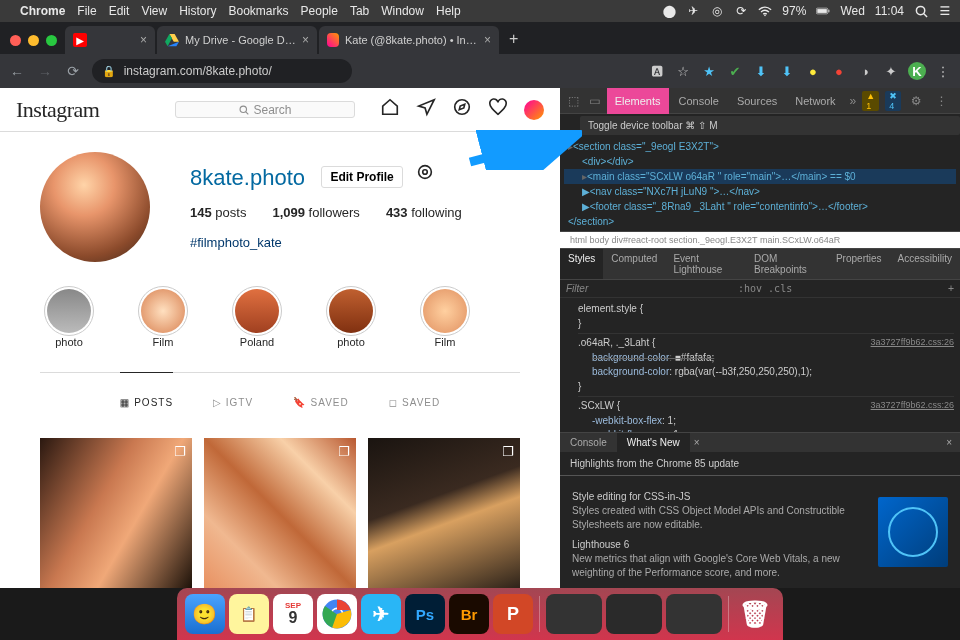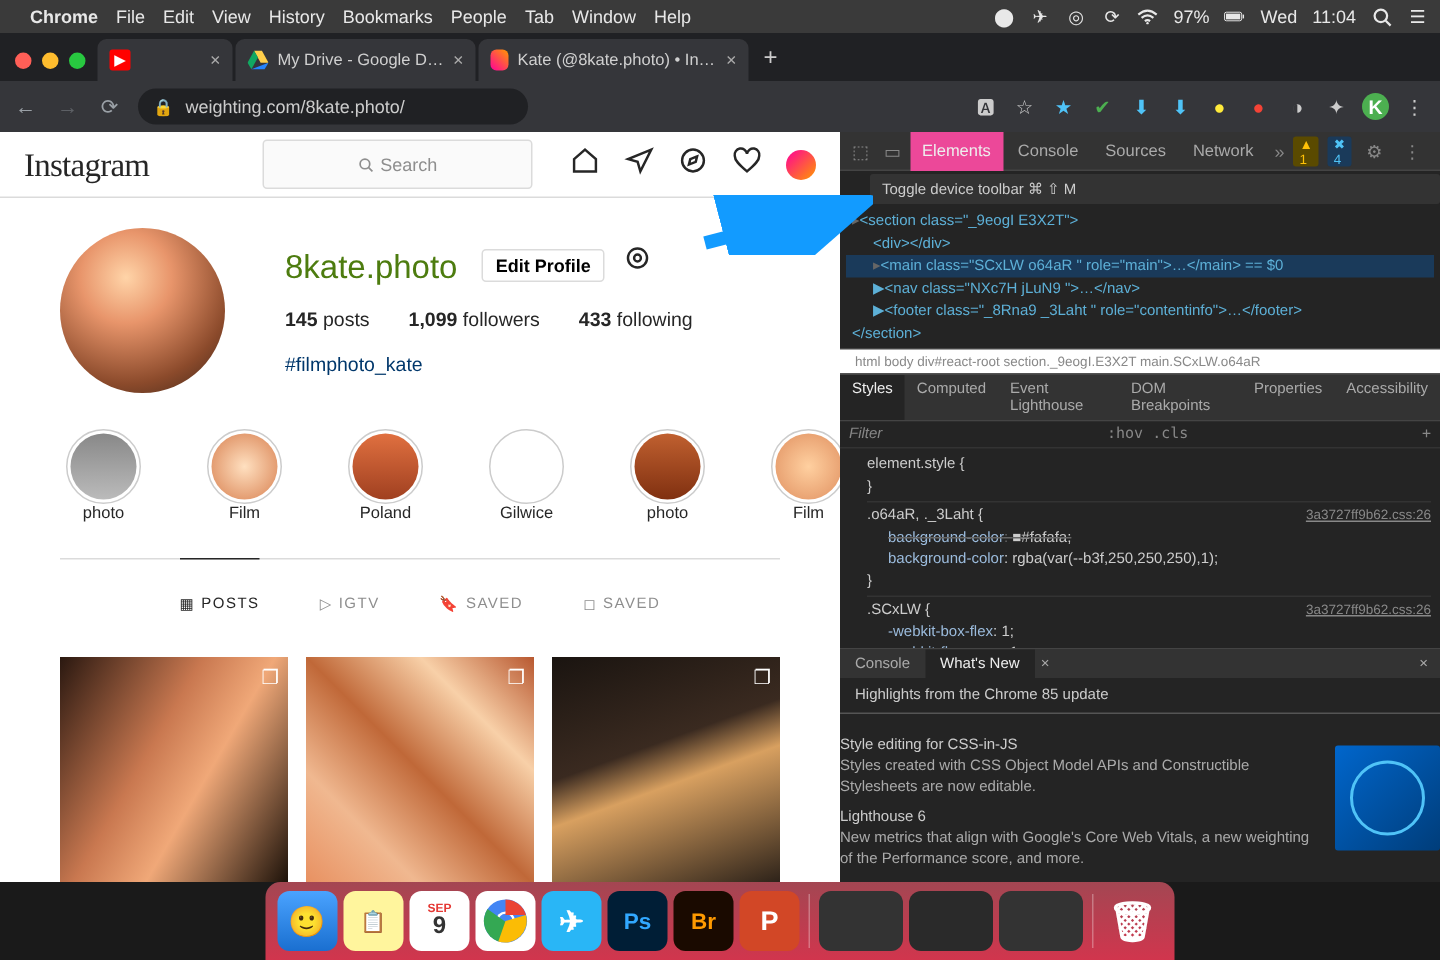--- a/index.html
+++ b/index.html
@@ -35,27 +35,27 @@
 .ext-k { background:#4caf50; color:#fff; width:18px; height:18px; border-radius:50%; font-size:10px; font-weight:600; }
 .ext-blue { color:#4fc3f7; } .ext-green { color:#4caf50; } .ext-red { color:#f44336; } .ext-yellow { color:#ffeb3b; } .ext-grey{color:#ccc;}
 
 
 .workspace { display:flex; height: calc(640px - 22px - 32px - 34px - 52px); }
 
 
 .page { flex: 0 0 560px; background:#fff; overflow:hidden; font-family: -apple-system, "Segoe UI", Roboto, Helvetica, Arial, sans-serif; color:#262626; position:relative;}
 .ig-top { height: 44px; border-bottom:1px solid #dbdbdb; display:flex; align-items:center; padding:0 16px; gap:16px;}
 .ig-logo { font-family: 'Brush Script MT', cursive; font-size:22px; letter-spacing:-0.5px; font-weight:500;}
-.ig-search {  background:#fafafa; border:1px solid #dbdbdb; border-radius:3px; height:33px; width:180px; display:flex; align-items:center; justify-content:center; color:#8e8e8e; font-size:12px; gap:4px; margin-left:60px;}
+.ig-search {  background:#fafafa; border:1px solid #dbdbdb; border-radius:3px; height:17px; width:180px; display:flex; align-items:center; justify-content:center; color:#8e8e8e; font-size:12px; gap:4px; margin-left:60px;}
 .ig-navicons { margin-left:auto; display:flex; gap:16px; font-size:18px; align-items:center;}
 .ig-navicons .avatar-sm { width:20px;height:20px;border-radius:50%;background:linear-gradient(135deg,#f09,#f90);}
 .ig-body { padding: 20px 40px 0 40px; }
 .ig-header { display:flex; gap:40px; align-items:center;}
 .ig-avatar { width:110px;height:110px;border-radius:50%; background:radial-gradient(circle at 40% 30%, #ffd4a8 0%, #e8956b 30%, #8b4a2b 70%, #3a2418 100%); flex-shrink:0;}
-.ig-info h2 { font-weight:300; font-size:22px; display:inline-block; margin-right:12px; color:#4d7c0f;}
+.ig-info h2 { font-weight:300; font-size:22px; display:inline-block; margin-right:12px; color:#0369a1;}
 .ig-edit { border:1px solid #dbdbdb; background:transparent; padding:3px 8px; border-radius:3px; font-size:12px; font-weight:600; vertical-align:4px;}
 .ig-gear { margin-left:8px; font-size:18px; vertical-align:3px; display:inline-block;}
 .ig-stats { margin-top:14px; font-size:13px; display:flex; gap:26px;}
 .ig-stats b { font-weight:600; }
 .ig-bio { margin-top:14px; font-size:13px; line-height:1.4;}
 .ig-bio .name { font-weight:600;}
 .ig-bio .hashtag { color:#00376b; font-weight:500;}
 .ig-highlights { display:flex; gap:44px; margin-top:24px; padding-left:4px;}
 .hl { text-align:center; font-size:11px; }
 .hl .ring { width:50px;height:50px;border-radius:50%;border:1px solid #ccc;padding:2px; margin:0 auto;}
@@ -95,21 +95,21 @@
 .dt-rule { border-bottom:1px solid #333; padding:2px 0;}
 .dt-rule .selhead { display:flex;}
 .dt-rule .src { margin-left:auto; color:#888; text-decoration:underline; font-size:9px;}
 .dt-prop { padding-left:14px;}
 .dt-prop .k{color:#9bbbdc;} .dt-prop .v{color:#ccc;} .dt-prop.strike{text-decoration:line-through;color:#666;}
 .dt-drawer { background:#242424; border-top:1px solid #444;}
 .dt-drawer-tabs { display:flex; background:#333; font-family:-apple-system,sans-serif; font-size:10px;}
 .dt-drawer-tabs span { padding:4px 10px; color:#aaa;}
 .dt-drawer-tabs .active { background:#242424; color:#eee;}
 .dt-drawer-tabs .close { margin-left:auto; padding:4px 8px;}
-.dt-news { padding:8px 0; display:flex; gap:10px; font-family:-apple-system,sans-serif;}
+.dt-news { padding:8px 12px; display:flex; gap:10px; font-family:-apple-system,sans-serif;}
 .dt-news-text { flex:1; font-size:10px; color:#aaa; line-height:1.4;}
 .dt-news-text .sec { color:#ccc; margin-top:6px;}
 .dt-news-img { width:70px;height:70px;background:linear-gradient(135deg,#0066cc,#003d7a); border-radius:2px; position:relative; overflow:hidden; align-self:center;}
 .dt-news-img::after{content:"";position:absolute;inset:10px;border:2px solid #4fc3f7;border-radius:50%;}
 
 
 .dock { height:52px; background:linear-gradient(to bottom, rgba(255,100,120,0.6), rgba(255,60,90,0.8)); display:flex; align-items:center; justify-content:center; gap:4px; padding:0 8px; border-radius:10px 10px 0 0; margin: 0 120px;}
 .dock-wrap { position:absolute; left:0; right:0; bottom:0; display:flex; justify-content:center;}
 .dock .app { width:40px;height:40px;border-radius:8px;display:flex;align-items:center;justify-content:center;font-size:20px;font-weight:600;color:#fff;}
 .dock .sep { width:1px;height:36px;background:rgba(255,255,255,0.3);margin:0 2px;}
@@ -195,21 +195,21 @@
   </div>
   <span class="newtab">+</span>
 </div>
 
 <div class="omnibox-row">
   <span class="nav-icon">←</span>
   <span class="nav-icon" style="opacity:.4">→</span>
   <span class="nav-icon">⟳</span>
   <div class="omnibox">
     <span class="lock">🔒</span>
-    <span>weighting.com/8kate.photo/</span>
+    <span>instagram.com/8kate.photo/</span>
   </div>
   <div class="ext-icons">
     <span class="ext-grey">🅰</span>
     <span class="ext-grey">☆</span>
     <span class="ext-blue">★</span>
     <span class="ext-green">✔</span>
     <span class="ext-blue">⬇</span>
     <span class="ext-blue">⬇</span>
     <span class="ext-yellow">●</span>
     <span class="ext-red">●</span>
@@ -289,26 +289,20 @@
             <div>Film</div>
           </div>
         <div class="hl">
             <div class="ring">
               <div style="background:linear-gradient(#e07040,#a04020)"></div>
             </div>
             <div>Poland</div>
           </div>
         <div class="hl">
             <div class="ring">
-              <div style="background:#fff"></div>
-            </div>
-            <div>Gilwice</div>
-          </div>
-        <div class="hl">
-            <div class="ring">
               <div style="background:linear-gradient(#c06030,#803010)"></div>
             </div>
             <div>photo</div>
           </div>
         <div class="hl">
             <div class="ring">
               <div style="background:radial-gradient(#ffd0a0,#e09060)"></div>
             </div>
             <div>Film</div>
           </div>

